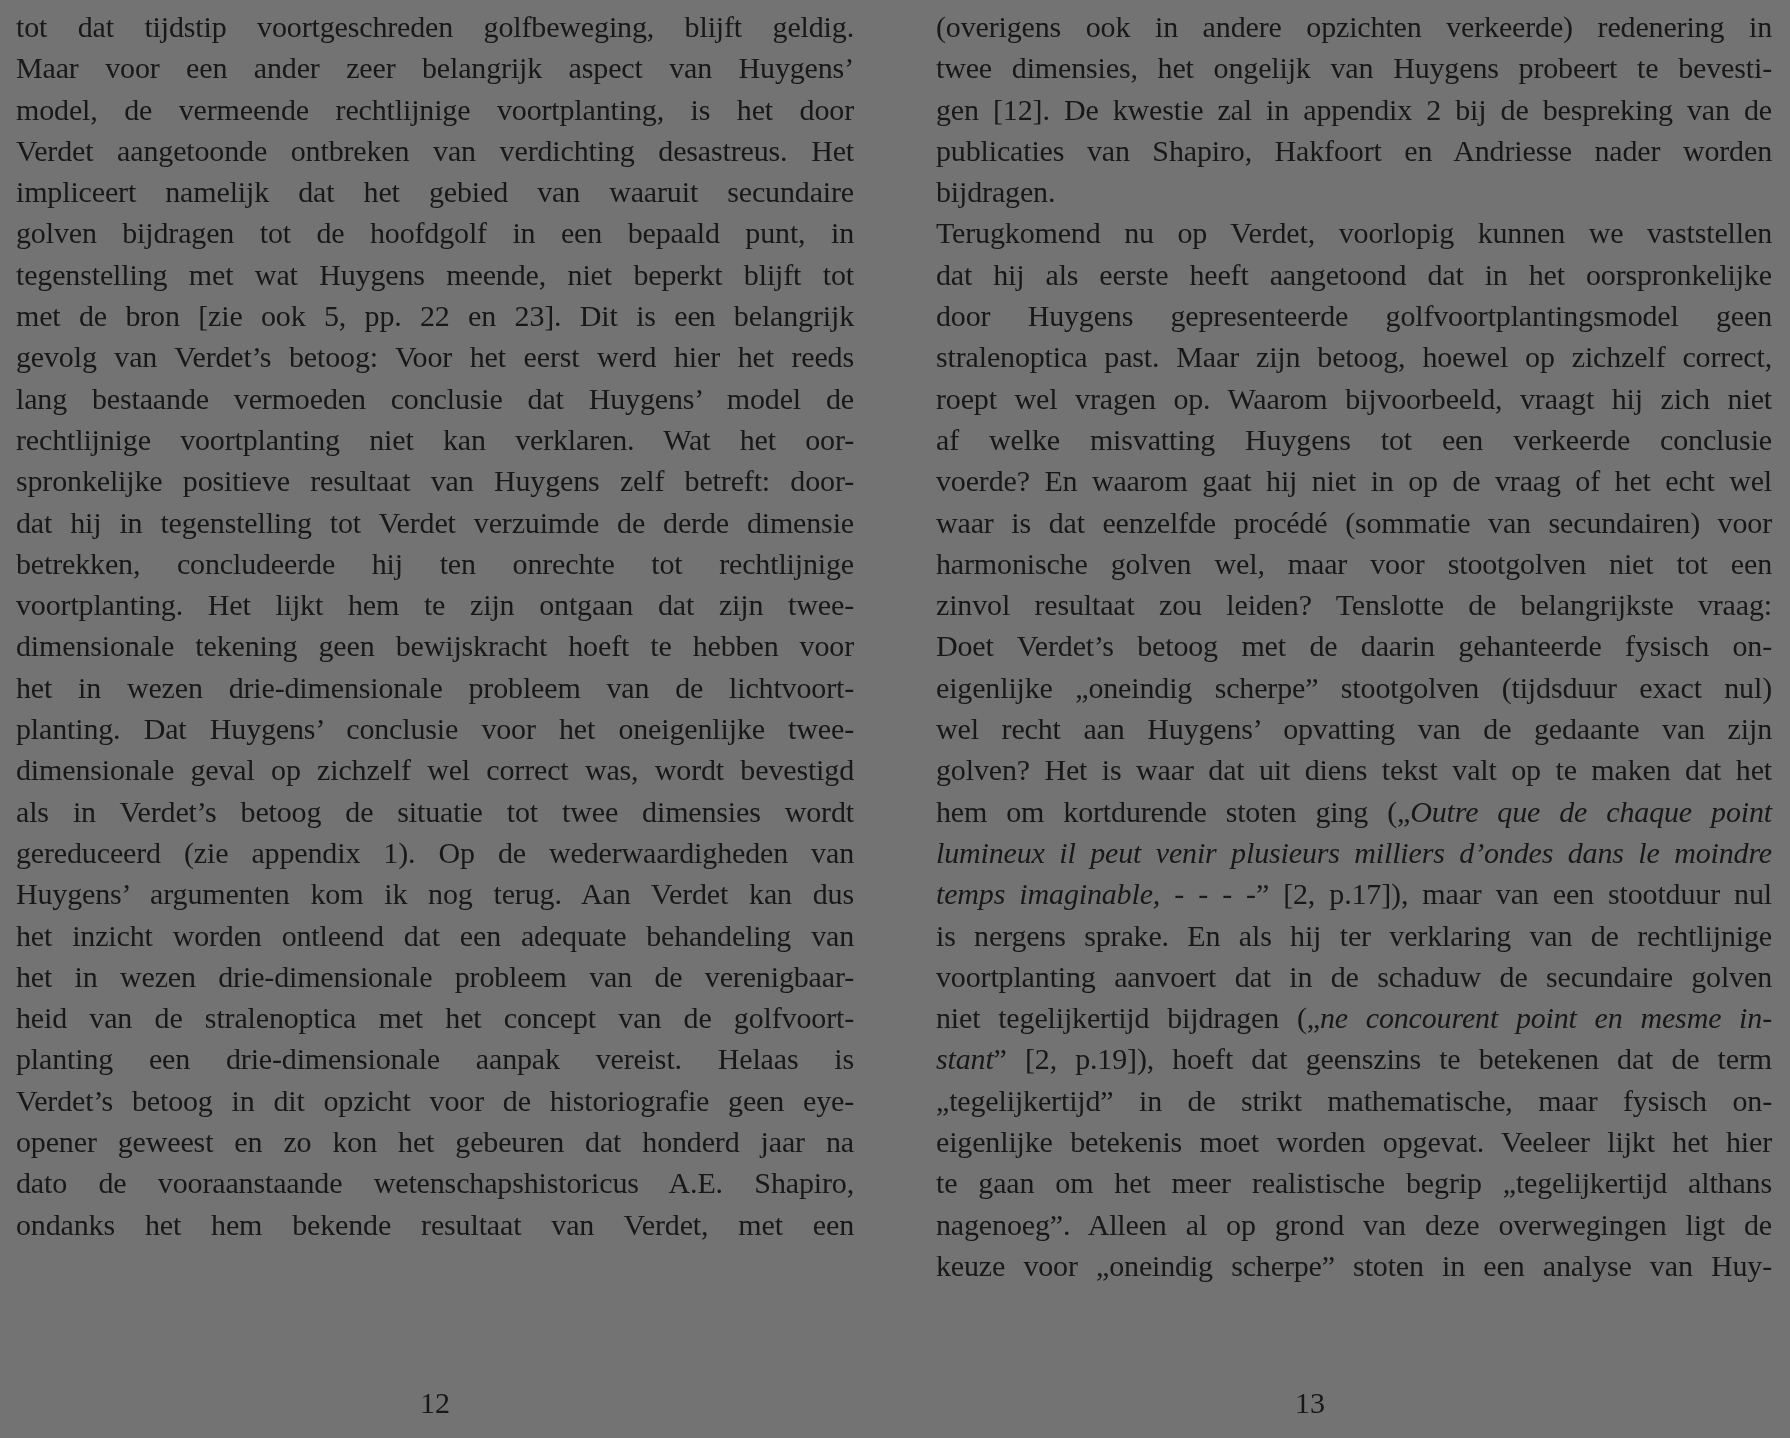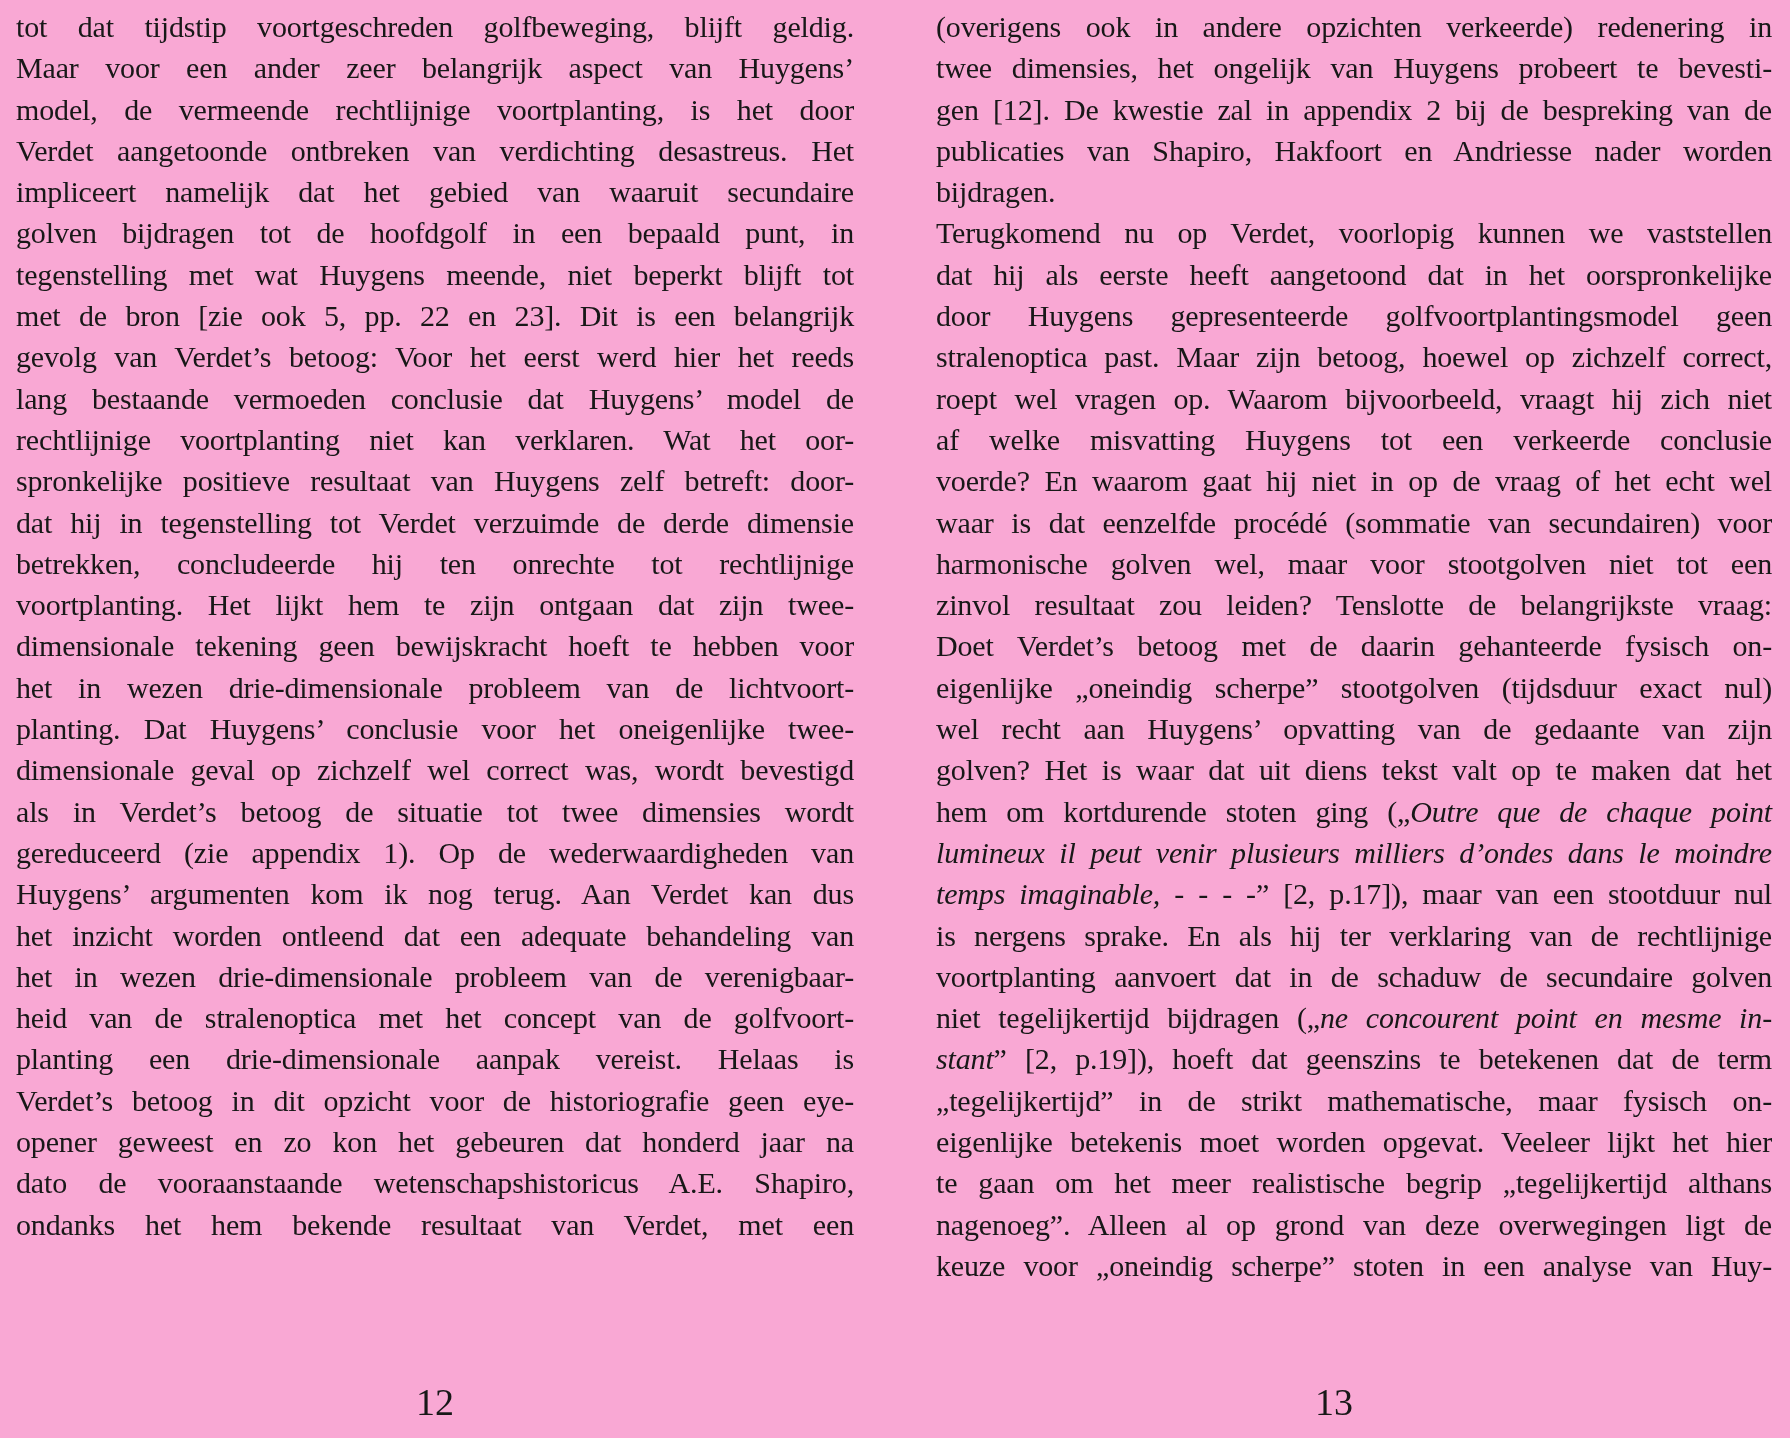--- a/index.html
+++ b/index.html
@@ -5,21 +5,21 @@
 <style>
   html, body {
     margin: 0;
     padding: 0;
     background: #ffffff;
   }
   #spread {
     position: relative;
     width: 1790px;
     height: 1438px;
-    background: #f9a8d4;
+    background: #737373;
     overflow: hidden;
     font-family: "Liberation Serif", serif;
     color: #181818;
   }
   .column {
     position: absolute;
     top: 6px;
   }
   #col-left  { left: 16px;  width: 838px; }
   #col-right { left: 936px; width: 836px; }
@@ -33,27 +33,27 @@
     color: #181818;
   }
   .line.align-left {
     text-align: left;
     text-align-last: left;
   }
   .it { font-style: italic; }
   .pagenum {
     position: absolute;
     top: 1382px;
-    font-size: 38px;
+    font-size: 30px;
     line-height: 41px;
     text-align: center;
     color: #181818;
   }
   #pagenum-left  { left: 16px;  width: 838px; }
-  #pagenum-right { left: 916px; width: 836px; text-align: center; }
+  #pagenum-right { left: 892px; width: 836px; text-align: center; }
 </style>
 </head>
 <body>
 
 <div id="spread">
 
   <div id="col-left" class="column">
       <div class="line"><span>tot dat tijdstip voortgeschreden golfbeweging, blijft geldig.</span></div>
       <div class="line"><span>Maar voor een ander zeer belangrijk aspect van Huygens’</span></div>
       <div class="line"><span>model, de vermeende rechtlijnige voortplanting, is het door</span></div>

